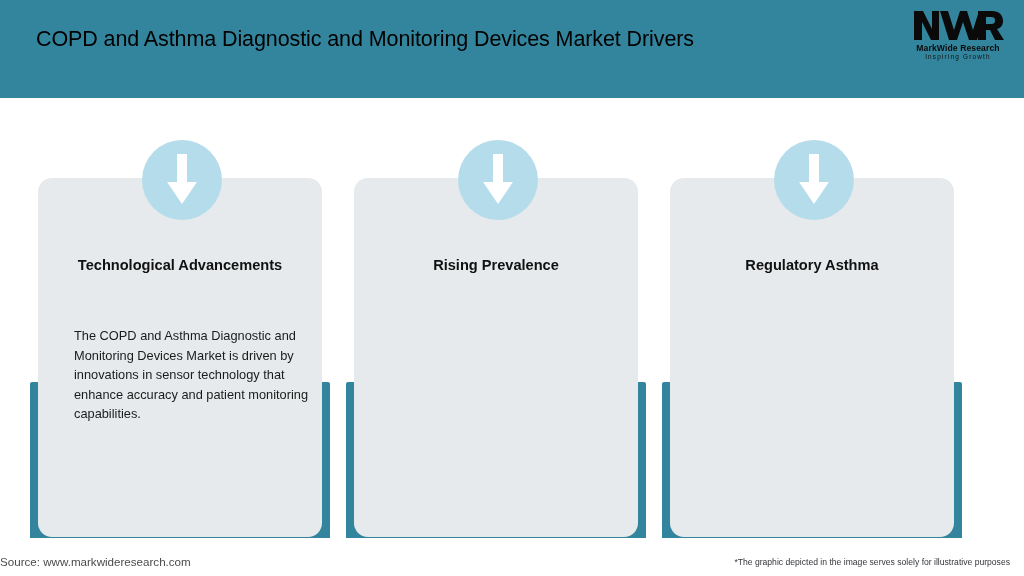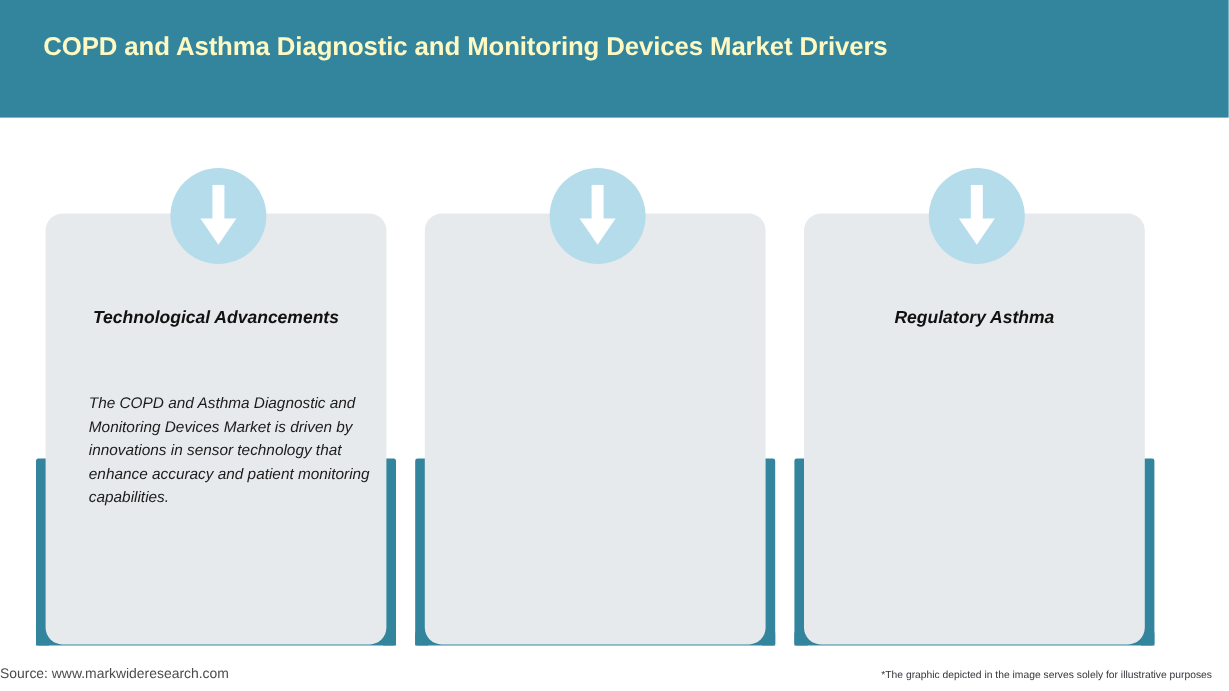--- a/index.html
+++ b/index.html
@@ -24,22 +24,22 @@
     width: 1024px;
     height: 98px;
     background: #33859d;
     box-sizing: border-box;
   }
   .header-title {
     position: absolute;
     left: 36px;
     top: 27px;
     font-size: 21.5px;
-    font-weight: bold;
-    color: #fef9c3;
+    font-weight: normal;
+    color: #000000;
     letter-spacing: -0.1px;
     white-space: nowrap;
   }
 
   
   .logo {
     position: absolute;
     right: 14px;
     top: 8px;
     width: 104px;
@@ -116,21 +116,20 @@
   
   .card {
     position: absolute;
     left: 14px;
     top: 80px;
     width: 284px;
     height: 359px;
     background: #e6eaec;
     border-radius: 14px;
     box-sizing: border-box;
-    font-style: italic;
   }
   .card-title {
     position: absolute;
     left: 12px;
     top: 78px;
     width: 260px;
     text-align: center;
     font-size: 14.6px;
     font-weight: bold;
     color: #111111;
@@ -183,20 +182,32 @@
     white-space: nowrap;
     margin-left: 11px;
   }
 </style>
 </head>
 <body>
 
 <div class="header">
   <div class="header-title">COPD and Asthma Diagnostic and Monitoring Devices Market Drivers</div>
 
+  <div class="logo">
+    <svg class="logo-mark" width="92" height="34" viewBox="0 0 92 34">
+      <g fill="#0a0a0a">
+        <path d="M2 32 L2 3 L11 3 L20 21 L20 3 L27 3 L27 32 L19 32 L10 14 L10 32 Z"></path>
+        <path d="M28 3 L36 3 L42 22 L48 3 L55 3 L61 22 L67 3 L75 3 L65 32 L57 32 L51 14 L45 32 L37 32 Z"></path>
+        <path d="M66 32 L66 3 L80 3 C87 3 91 7 91 13 C91 17 89 20 85 21 L92 32 L83 32 L78 22 L74 22 L74 32 Z
+                 M74 9 L74 16 L79 16 C82 16 83 15 83 12.5 C83 10 82 9 79 9 Z"></path>
+      </g>
+    </svg>
+    <span class="logo-name">MarkWide Research</span>
+    <span class="logo-tag">Inspiring Growth</span>
+  </div>
 </div>
 
 <div class="cards">
 
   <div class="card-wrap c0">
     <div class="bracket">
       <div class="bar-l"></div>
       <div class="bar-r"></div>
       <div class="bar-b"></div>
     </div>
@@ -211,20 +222,21 @@
     </div>
   </div>
 
   <div class="card-wrap c1">
     <div class="bracket">
       <div class="bar-l"></div>
       <div class="bar-r"></div>
       <div class="bar-b"></div>
     </div>
     <div class="card">
+      <div class="card-title">Rising Prevalence</div>
     </div>
     <div class="arrow-circle">
       <svg width="32" height="52" viewBox="0 0 32 52">
         <path d="M11 0 L21 0 L21 28 L31 28 L16 50 L1 28 L11 28 Z" fill="#ffffff"></path>
       </svg>
     </div>
   </div>
 
   <div class="card-wrap c2">
     <div class="bracket">

